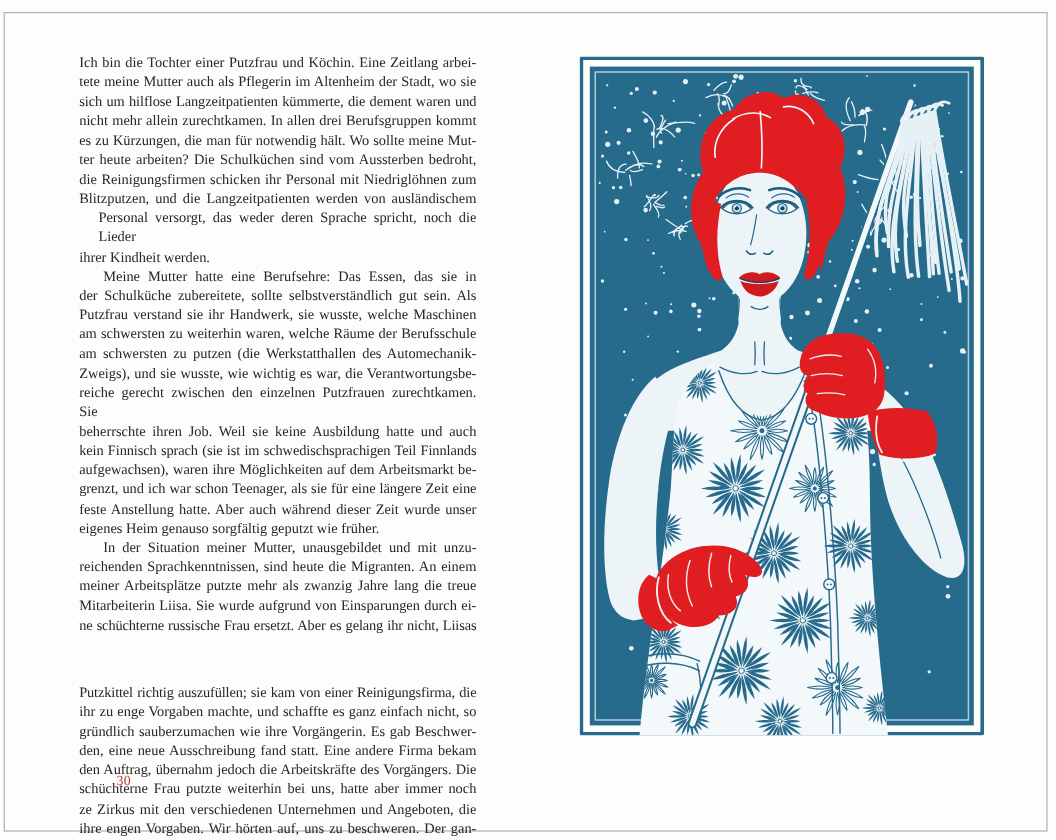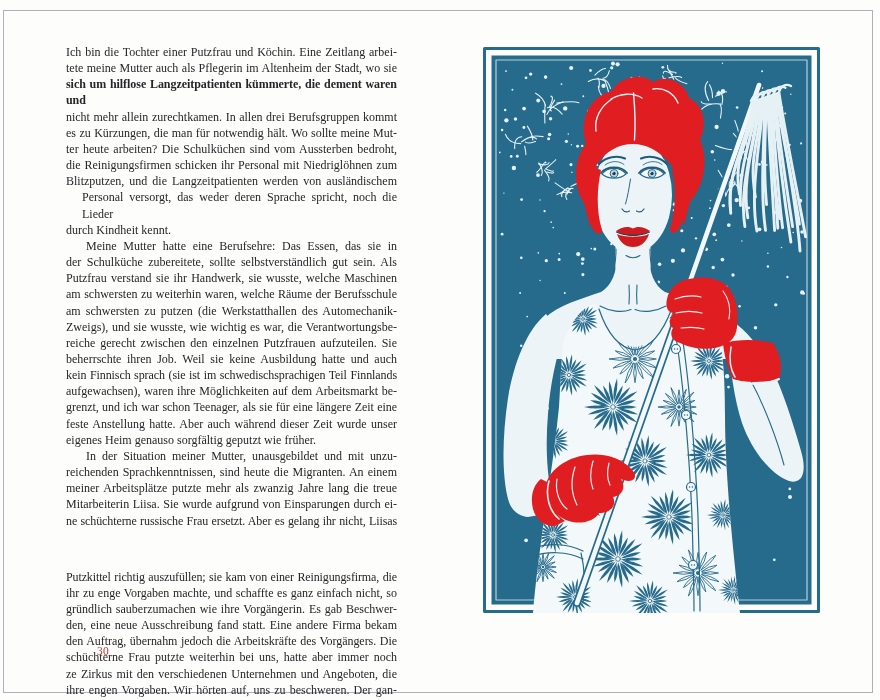--- a/index.html
+++ b/index.html
@@ -16,35 +16,35 @@
   #illu{position:absolute;left:483px;top:47px;width:337px;height:566px}
 </style>
 </head>
 <body>
 
 <div class="stage">
   <div class="scan"></div>
   <section class="text">
       <div class="tline">Ich bin die Tochter einer Putzfrau und Köchin. Eine Zeitlang arbei-</div>
       <div class="tline" style="letter-spacing: 0px;">tete meine Mutter auch als Pflegerin im Altenheim der Stadt, wo sie</div>
-      <div class="tline" style="letter-spacing: -0.057px; font-weight: bold;">sich um hilflose Langzeitpatienten kümmerte, die dement waren und</div>
+      <div class="tline" style="letter-spacing: -0.057px;">sich um hilflose Langzeitpatienten kümmerte, die dement waren und</div>
       <div class="tline" style="letter-spacing: -0.015px;">nicht mehr allein zurechtkamen. In allen drei Berufsgruppen kommt</div>
       <div class="tline" style="letter-spacing: -0.018px;">es zu Kürzungen, die man für notwendig hält. Wo sollte meine Mut-</div>
       <div class="tline">ter heute arbeiten? Die Schulküchen sind vom Aussterben bedroht,</div>
       <div class="tline">die Reinigungsfirmen schicken ihr Personal mit Niedriglöhnen zum</div>
       <div class="tline">Blitzputzen, und die Langzeitpatienten werden von ausländischem</div>
       <div class="tline" style="letter-spacing: -0.001px; margin-left: 16px;">Personal versorgt, das weder deren Sprache spricht, noch die Lieder</div>
-      <div class="tline end">durch Kindheit kennt.</div>
+      <div class="tline end">ihrer Kindheit werden.</div>
       <div class="tline ind">Meine Mutter hatte eine Berufsehre: Das Essen, das sie in</div>
       <div class="tline">der Schulküche zubereitete, sollte selbstverständlich gut sein. Als</div>
       <div class="tline">Putzfrau verstand sie ihr Handwerk, sie wusste, welche Maschinen</div>
       <div class="tline">am schwersten zu weiterhin waren, welche Räume der Berufsschule</div>
       <div class="tline">am schwersten zu putzen (die Werkstatthallen des Automechanik-</div>
       <div class="tline">Zweigs), und sie wusste, wie wichtig es war, die Verantwortungsbe-</div>
-      <div class="tline">reiche gerecht zwischen den einzelnen Putzfrauen aufzuteilen. Sie</div>
+      <div class="tline">reiche gerecht zwischen den einzelnen Putzfrauen zurechtkamen. Sie</div>
       <div class="tline">beherrschte ihren Job. Weil sie keine Ausbildung hatte und auch</div>
       <div class="tline" style="letter-spacing: -0.084px;">kein Finnisch sprach (sie ist im schwedischsprachigen Teil Finnlands</div>
       <div class="tline" style="letter-spacing: -0.031px;">aufgewachsen), waren ihre Möglichkeiten auf dem Arbeitsmarkt be-</div>
       <div class="tline" style="letter-spacing: -0.045px;">grenzt, und ich war schon Teenager, als sie für eine längere Zeit eine</div>
       <div class="tline">feste Anstellung hatte. Aber auch während dieser Zeit wurde unser</div>
       <div class="tline end">eigenes Heim genauso sorgfältig geputzt wie früher.</div>
       <div class="tline ind" style="letter-spacing: -0.045px;">In der Situation meiner Mutter, unausgebildet und mit unzu-</div>
       <div class="tline">reichenden Sprachkenntnissen, sind heute die Migranten. An einem</div>
       <div class="tline">meiner Arbeitsplätze putzte mehr als zwanzig Jahre lang die treue</div>
       <div class="tline" style="letter-spacing: -0.015px;">Mitarbeiterin Liisa. Sie wurde aufgrund von Einsparungen durch ei-</div>

